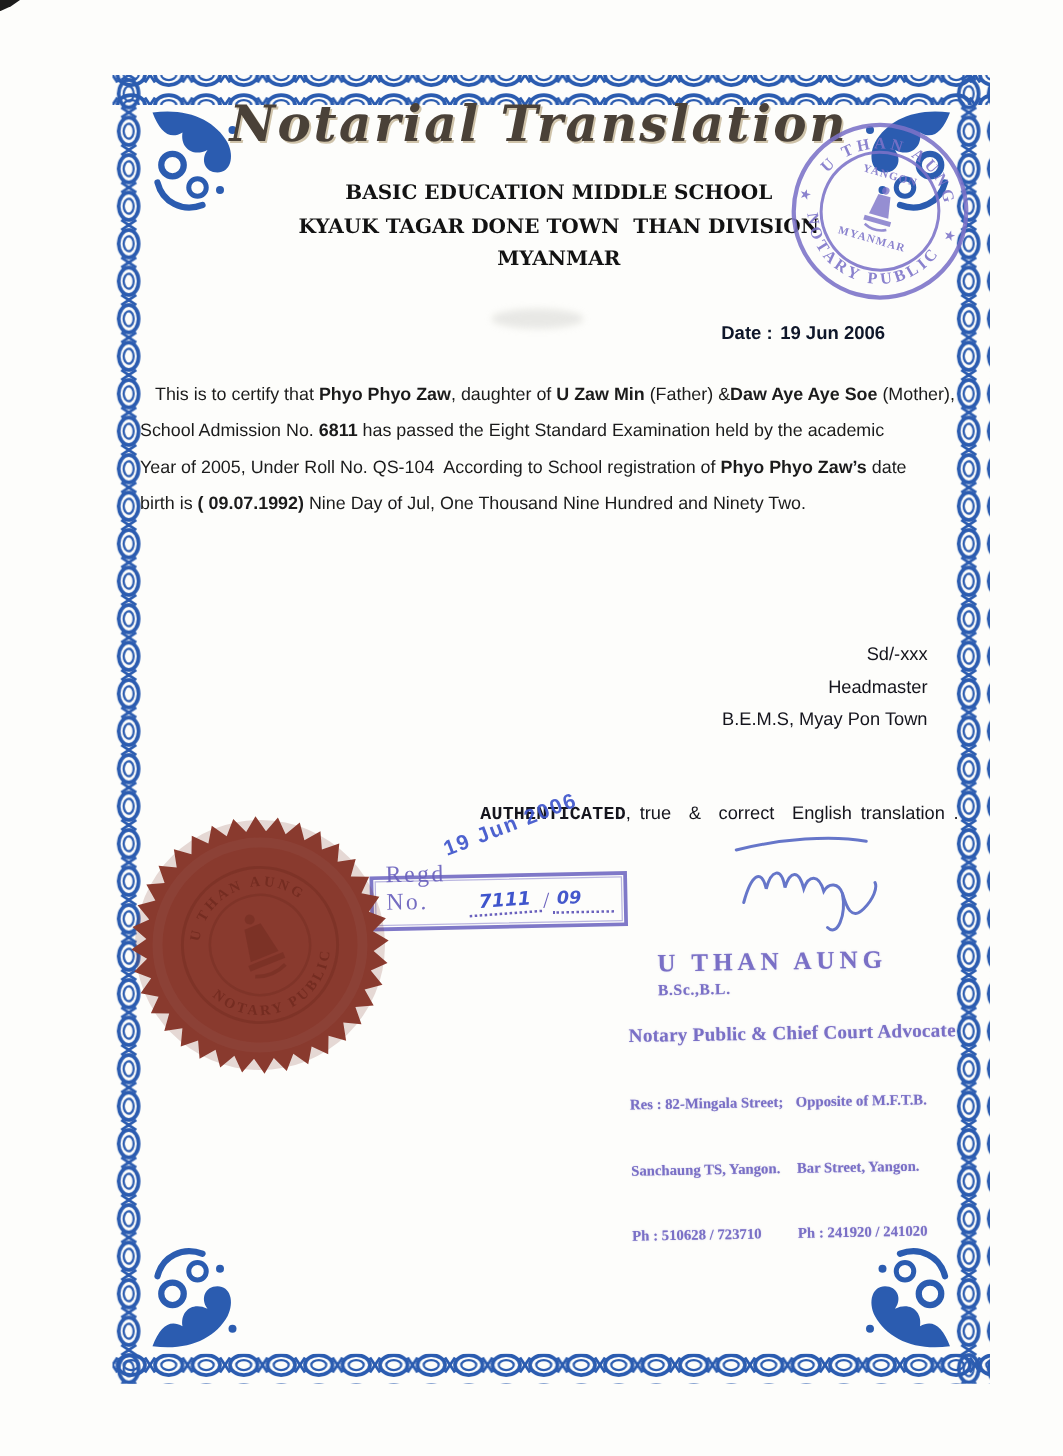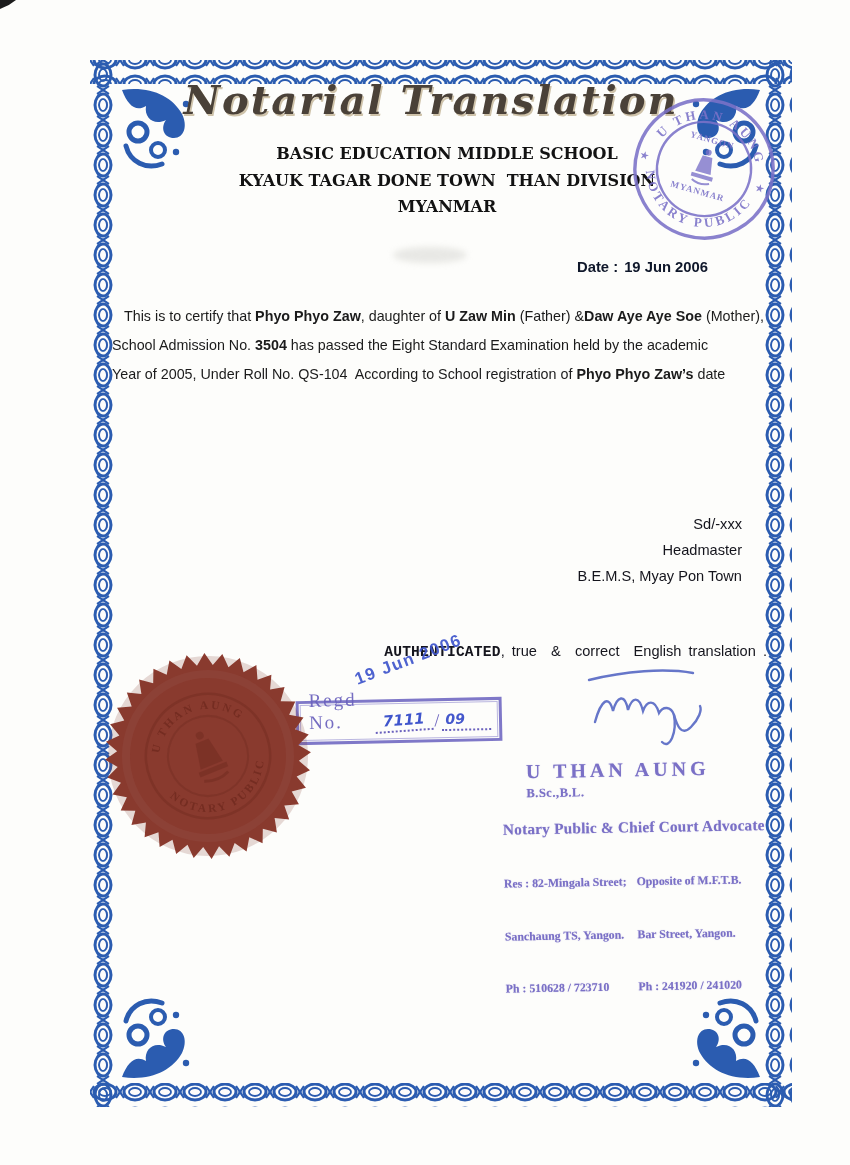--- a/index.html
+++ b/index.html
@@ -129,22 +129,23 @@
     <div class="pre">KYAUK TAGAR DONE TOWN  THAN DIVISION</div>
     <div class="pre">MYANMAR</div>
   </div>
 
   <div class="abs date-line">
     <span class="lbl">Date :</span><span>19 Jun 2006</span>
   </div>
 
   <div class="abs cert-body" id="cert-body">
       <div class="body-line"><span>This is to certify that </span><span class="b">Phyo Phyo Zaw</span><span>, daughter of </span><span class="b">U Zaw Min</span><span> (Father) &amp;</span><span class="b">Daw Aye Aye Soe</span><span> (Mother),</span></div>
-      <div class="body-line"><span>School Admission No. </span><span class="b">3504</span><span> has passed the Eight Standard Examination held by the academic</span></div>
+      <div class="body-line"><span>School Admission No. </span><span class="b">6811</span><span> has passed the Eight Standard Examination held by the academic</span></div>
       <div class="body-line"><span>Year of 2005, Under Roll No. QS-104  According to School registration of </span><span class="b">Phyo Phyo Zaw’s</span><span> date</span></div>
+      <div class="body-line"><span>birth is </span><span class="b">( 09.07.1992)</span><span> Nine Day of Jul, One Thousand Nine Hundred and Ninety Two.</span></div>
     </div>
 
   <div class="abs sig-block">
     <div>Sd/-xxx</div>
     <div>Headmaster</div>
     <div>B.E.M.S, Myay Pon Town</div>
   </div>
 
   <div class="abs auth-line">
     <span class="b">AUTHENTICATED</span><span>, true  &amp;  correct  English translation .</span>

